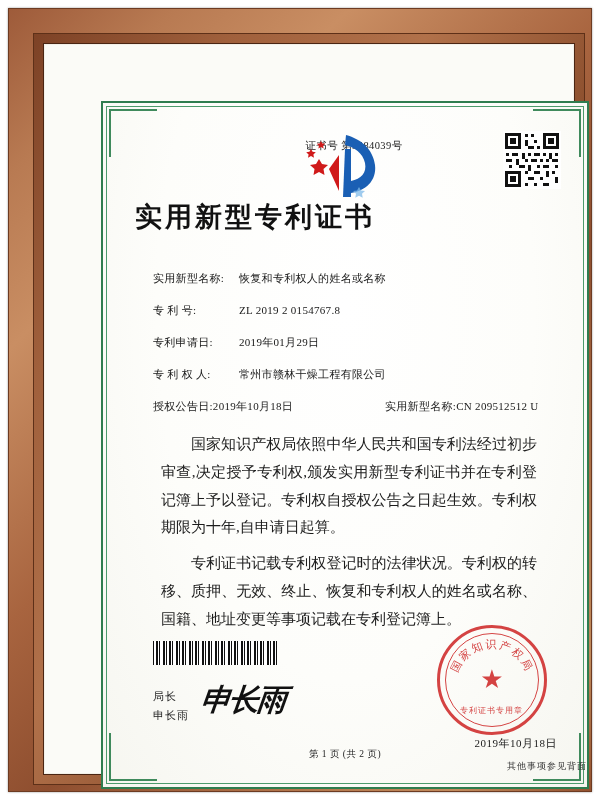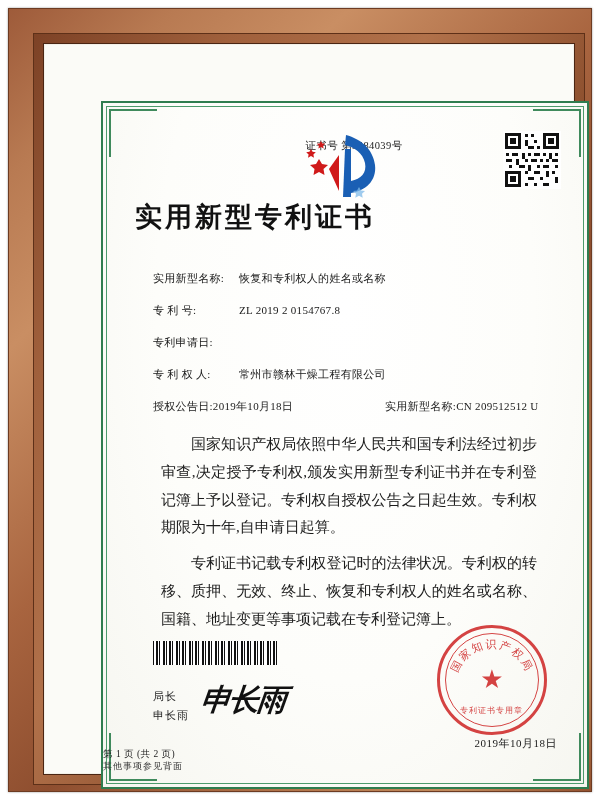--- a/index.html
+++ b/index.html
@@ -273,29 +273,30 @@
     bottom: 36px;
     font-size: 11px;
     color: #1b1b1b;
     letter-spacing: .5px;
   }
 
   .page-no {
     position: absolute;
     left: 0; right: 0;
     bottom: 26px;
+    text-align: center;
     font-size: 9.5px;
     color: #222;
     letter-spacing: .5px;
   }
   .footnote {
     position: absolute;
     left: 0; right: 0;
     bottom: 14px;
-    text-align: left;
+    text-align: right;
     font-size: 9px;
     color: #333;
     letter-spacing: 1px;
   }
 </style>
 </head>
 <body>
 
 <div class="frame-outer">
   <div class="frame-bevel"></div>
@@ -385,20 +386,21 @@
           <div class="field">
             <span class="lbl">实用新型名称:</span>
             <span class="val">恢复和专利权人的姓名或名称</span>
           </div>
           <div class="field">
             <span class="lbl">专 利 号:</span>
             <span class="val">ZL 2019 2 0154767.8</span>
           </div>
           <div class="field">
             <span class="lbl">专利申请日:</span>
+            <span class="val">2019年01月29日</span>
           </div>
           <div class="field">
             <span class="lbl">专 利 权 人:</span>
             <span class="val">常州市赣林干燥工程有限公司</span>
           </div>
 
           <div class="field-row-split">
             <span class="half left">
               <span class="lbl">授权公告日:</span>
               <span class="val">2019年10月18日</span>

